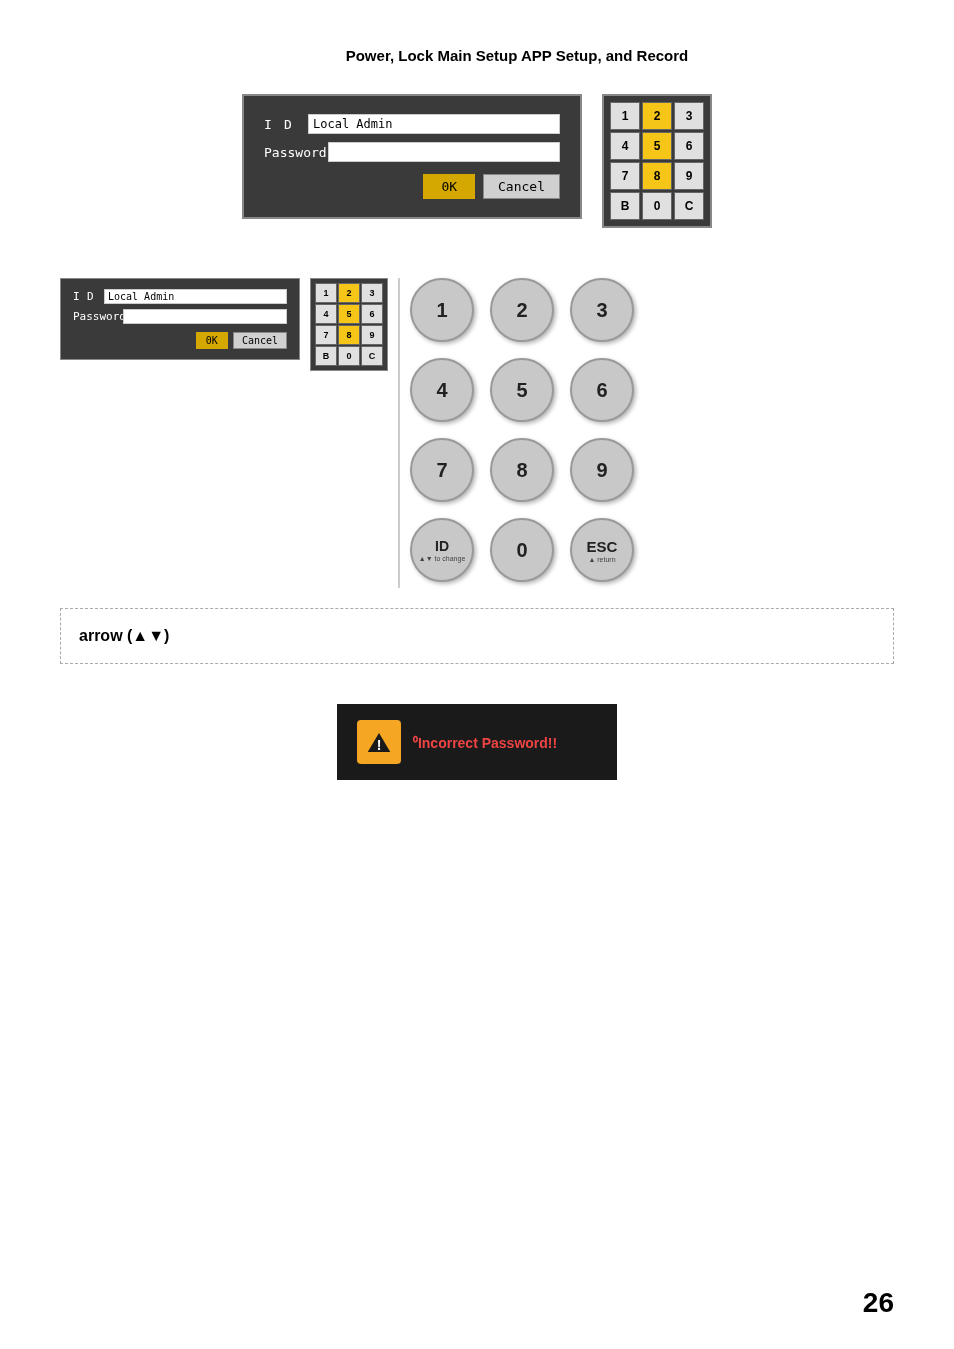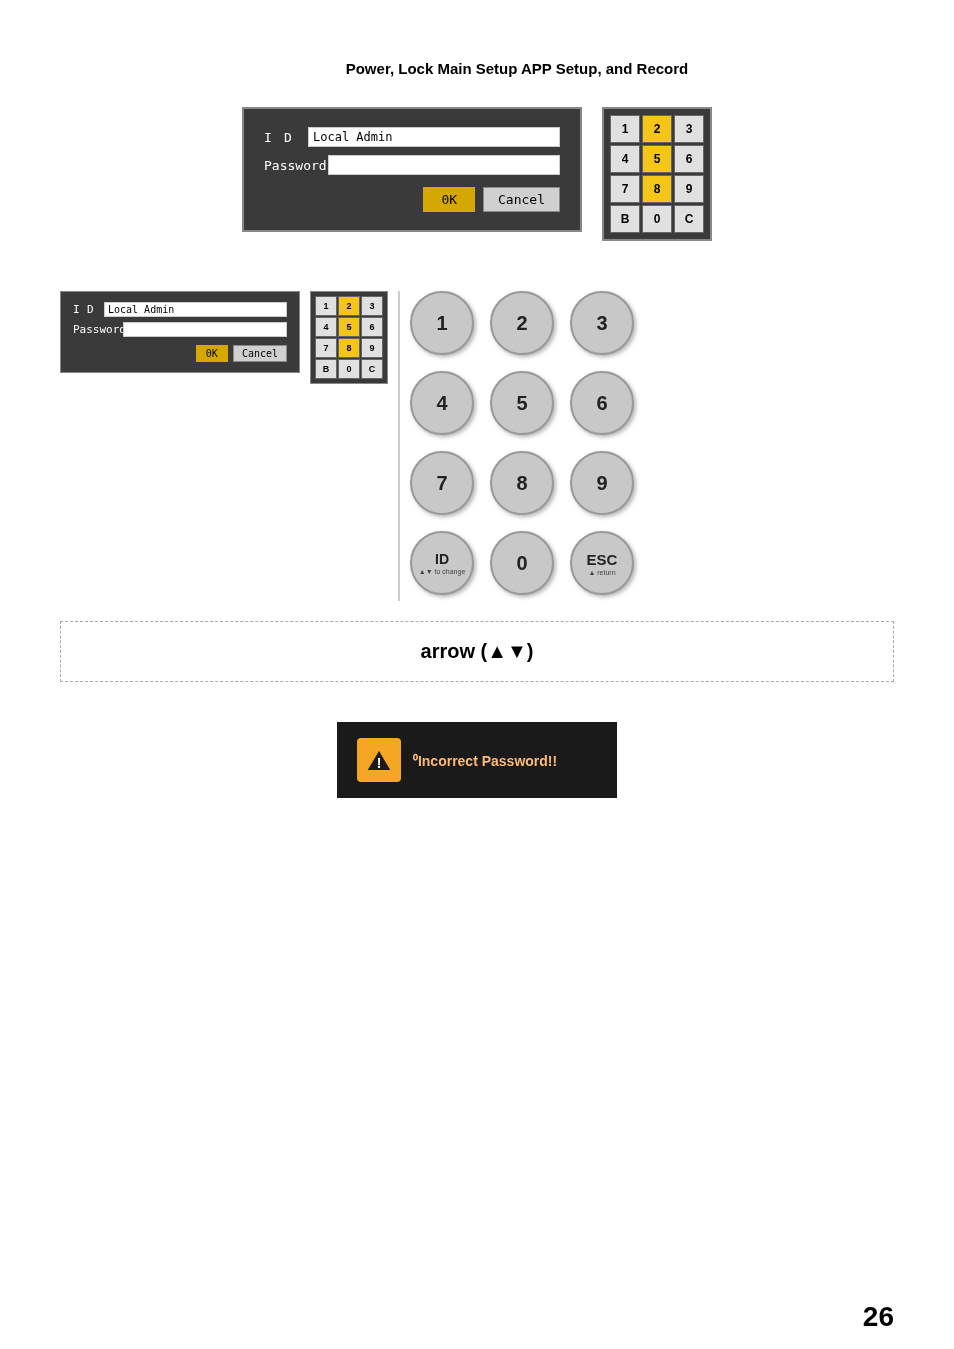--- a/index.html
+++ b/index.html
@@ -7,21 +7,21 @@
       background: #fff;
       font-family: Arial, sans-serif;
       width: 954px;
       min-height: 1349px;
       position: relative;
     }
 
     .page-container {
       width: 954px;
       min-height: 1349px;
-      padding: 60px 60px;
+      padding: 47px 60px;
       position: relative;
     }
 
     
     .page-title {
       text-align: center;
       font-weight: bold;
       font-size: 15px;
       margin-bottom: 30px;
       margin-left: 80px;
@@ -306,22 +306,21 @@
       background: #ccc;
       align-self: stretch;
       margin: 0 10px;
     }
 
     
     .arrow-section {
       border: 1px dashed #aaa;
       padding: 18px;
       margin: 0 0 40px 0;
-      text-align: center;
-      font-size: 20px;
+      font-size: 16px;
       font-weight: bold;
     }
 
     
     .error-dialog {
       background: #1a1a1a;
       display: flex;
       align-items: center;
       gap: 12px;
       padding: 16px 20px;
@@ -339,29 +338,29 @@
       justify-content: center;
       flex-shrink: 0;
     }
 
     .error-icon svg {
       width: 28px;
       height: 28px;
     }
 
     .error-text {
-      color: #fdba74;
+      color: #ef4444;
       font-size: 14px;
       font-weight: bold;
     }
 
     
     .page-number {
       position: absolute;
-      bottom: 16px;
+      bottom: 30px;
       right: 60px;
       font-size: 28px;
       font-weight: bold;
     }
 
     .middle-wrapper {
       display: flex;
       align-items: flex-start;
       gap: 0;
     }

